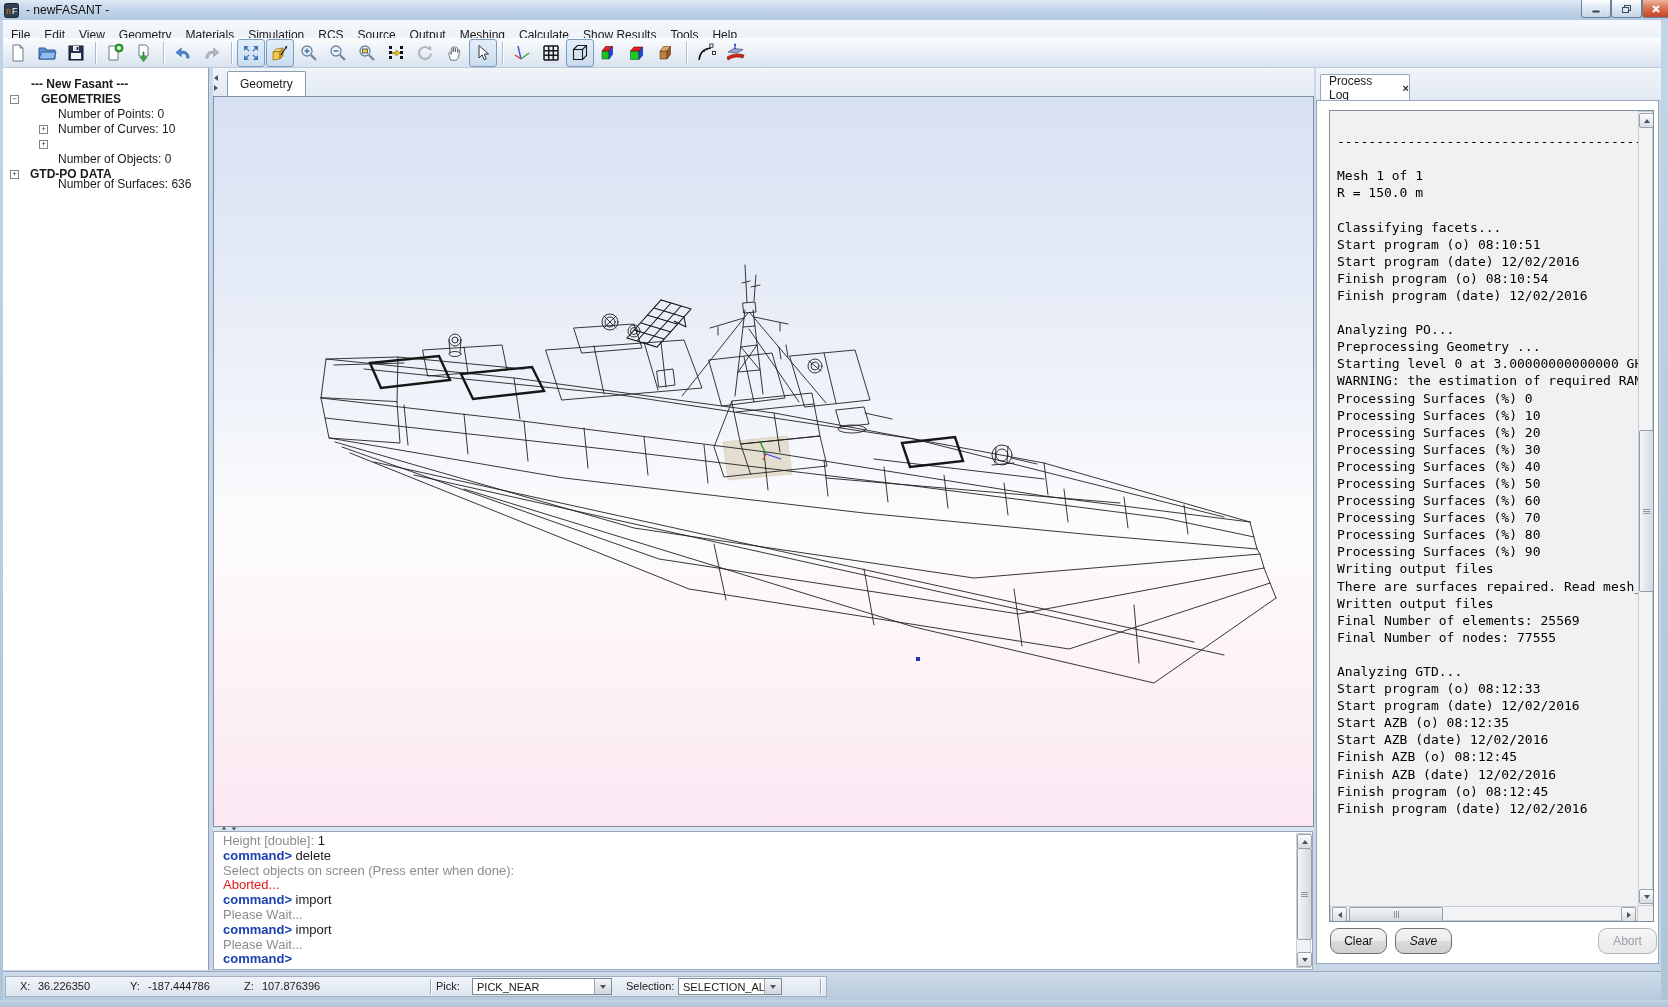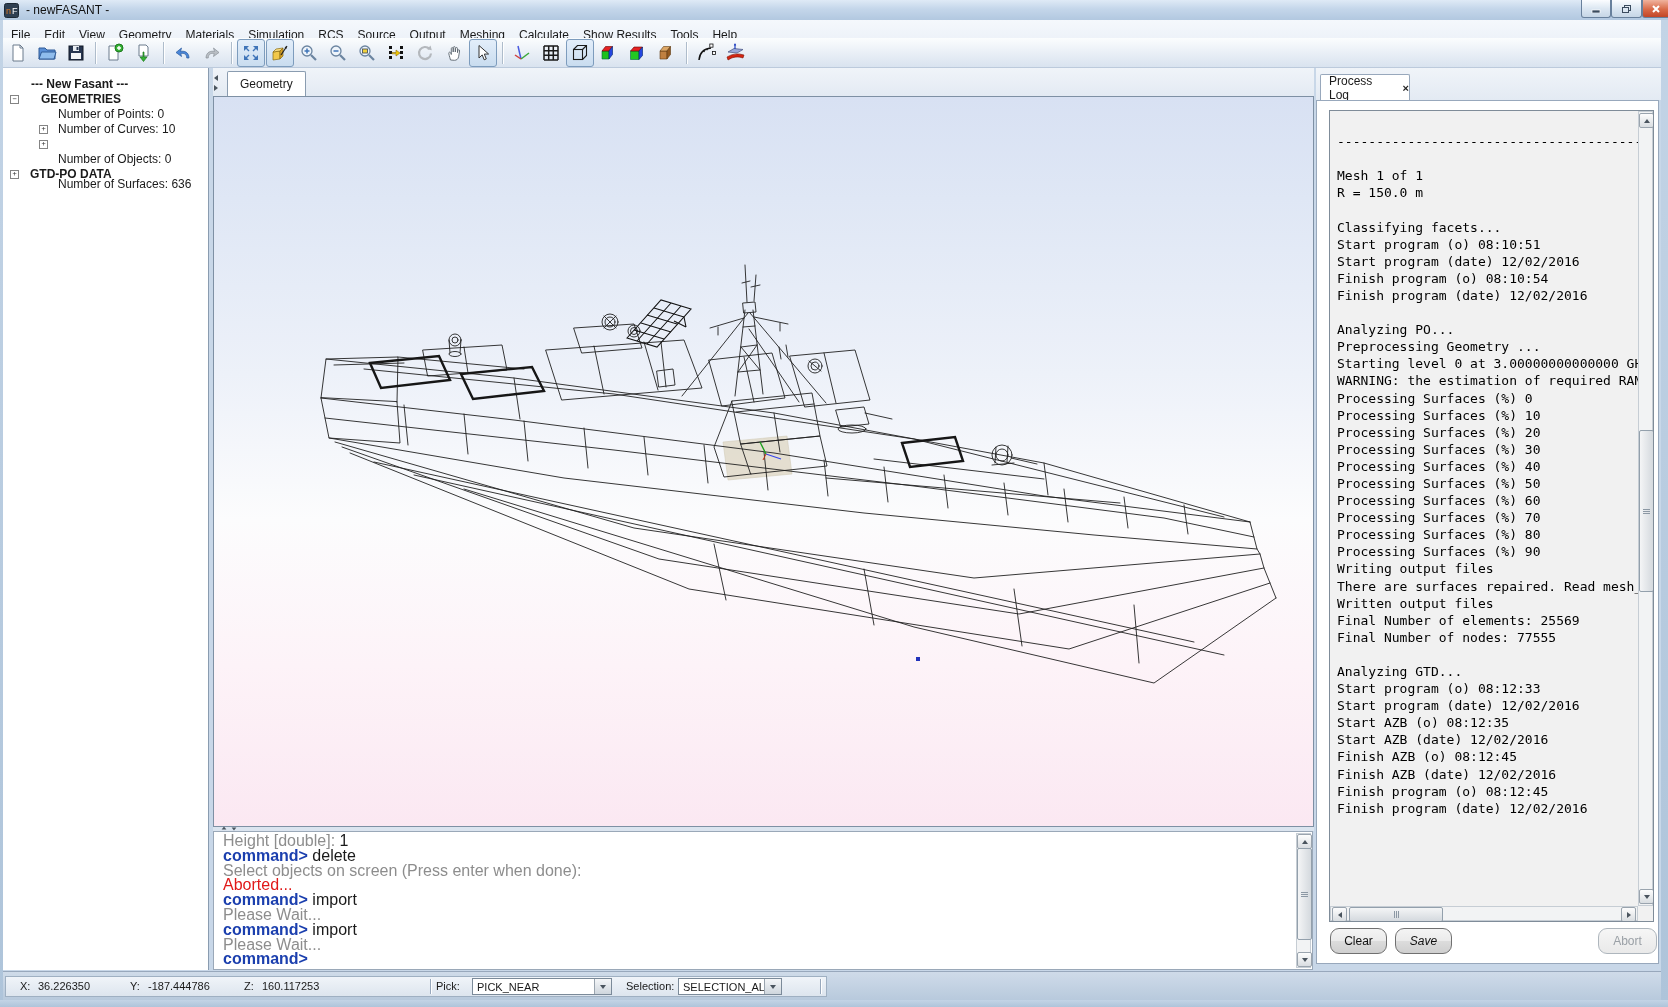--- a/index.html
+++ b/index.html
@@ -44,21 +44,21 @@
     font-size:12px;line-height:24px;}
   .split-arrows-v{position:absolute;left:214px;top:75px;}
   .viewport{position:absolute;left:213px;top:96px;width:1101px;height:731px;
     border:1px solid #7e90a4;box-sizing:border-box;
     background:linear-gradient(180deg,#d8e1f3 0%,#dfe7f5 14%,#edf1f9 38%,#fcfcfd 58%,#fdf3f8 78%,#fbe8f2 100%);}
   .viewport svg{position:absolute;left:0;top:0;}
   
   .hsplit{position:absolute;left:213px;top:827px;width:1101px;height:4px;background:#dbe4ef;}
   .console{position:absolute;left:213px;top:831px;width:1100px;height:139px;background:#fff;
     border:1px solid #9aa8b8;box-sizing:border-box;}
-  .console-lines{position:absolute;left:9px;top:2px;font-size:16px;line-height:14.8px;white-space:pre;}
+  .console-lines{position:absolute;left:9px;top:2px;font-size:13px;line-height:14.8px;white-space:pre;}
   .cl-info{color:#8d8d8d;}
   .cl-error{color:#e01818;}
   .cl-prompt{font-weight:bold;}
   
   .sb{position:absolute;background:#f2f3f4;border:1px solid #c6cdd4;box-sizing:border-box;}
   .sb-btn{position:absolute;width:13px;height:13px;border:1px solid #9aa4ae;border-radius:2px;
     background:linear-gradient(180deg,#fdfdfd,#d9dde1);display:flex;align-items:center;justify-content:center;}
   .sb-thumb{position:absolute;border:1px solid #93a0ac;border-radius:2px;
     background:linear-gradient(90deg,#f4f5f6,#d4d9de);}
   .sb-thumb.h{background:linear-gradient(180deg,#f4f5f6,#d4d9de);}
@@ -536,21 +536,21 @@
   <span class="btn" style="left:1395px;top:928px;width:55px;font-style:italic;">Save</span>
   <span class="btn disabled" style="left:1598px;top:928px;width:57px;">Abort</span>
 
   <div class="statusbar">
     <div class="status-panel">
       <span class="sfield" style="left:14px;">X:</span>
       <span class="sfield" style="left:32px;">36.226350</span>
       <span class="sfield" style="left:124px;">Y:</span>
       <span class="sfield" style="left:142px;">-187.444786</span>
       <span class="sfield" style="left:238px;">Z:</span>
-      <span class="sfield" style="left:256px;">160.117253</span>
+      <span class="sfield" style="left:256px;">107.876396</span>
       <span class="sselect" style="left:336px;width:66px;margin-top:41px;">
         <span class="val">Meters</span>
         <span class="dd">
             <span class="tri down"></span>
           </span>
       </span>
       <span class="sgroove" style="left:424px;"></span>
       <span class="sfield" style="left:430px;">Pick:</span>
       <span class="sselect" style="left:466px;width:140px;">
         <span class="val">PICK_NEAR</span>

